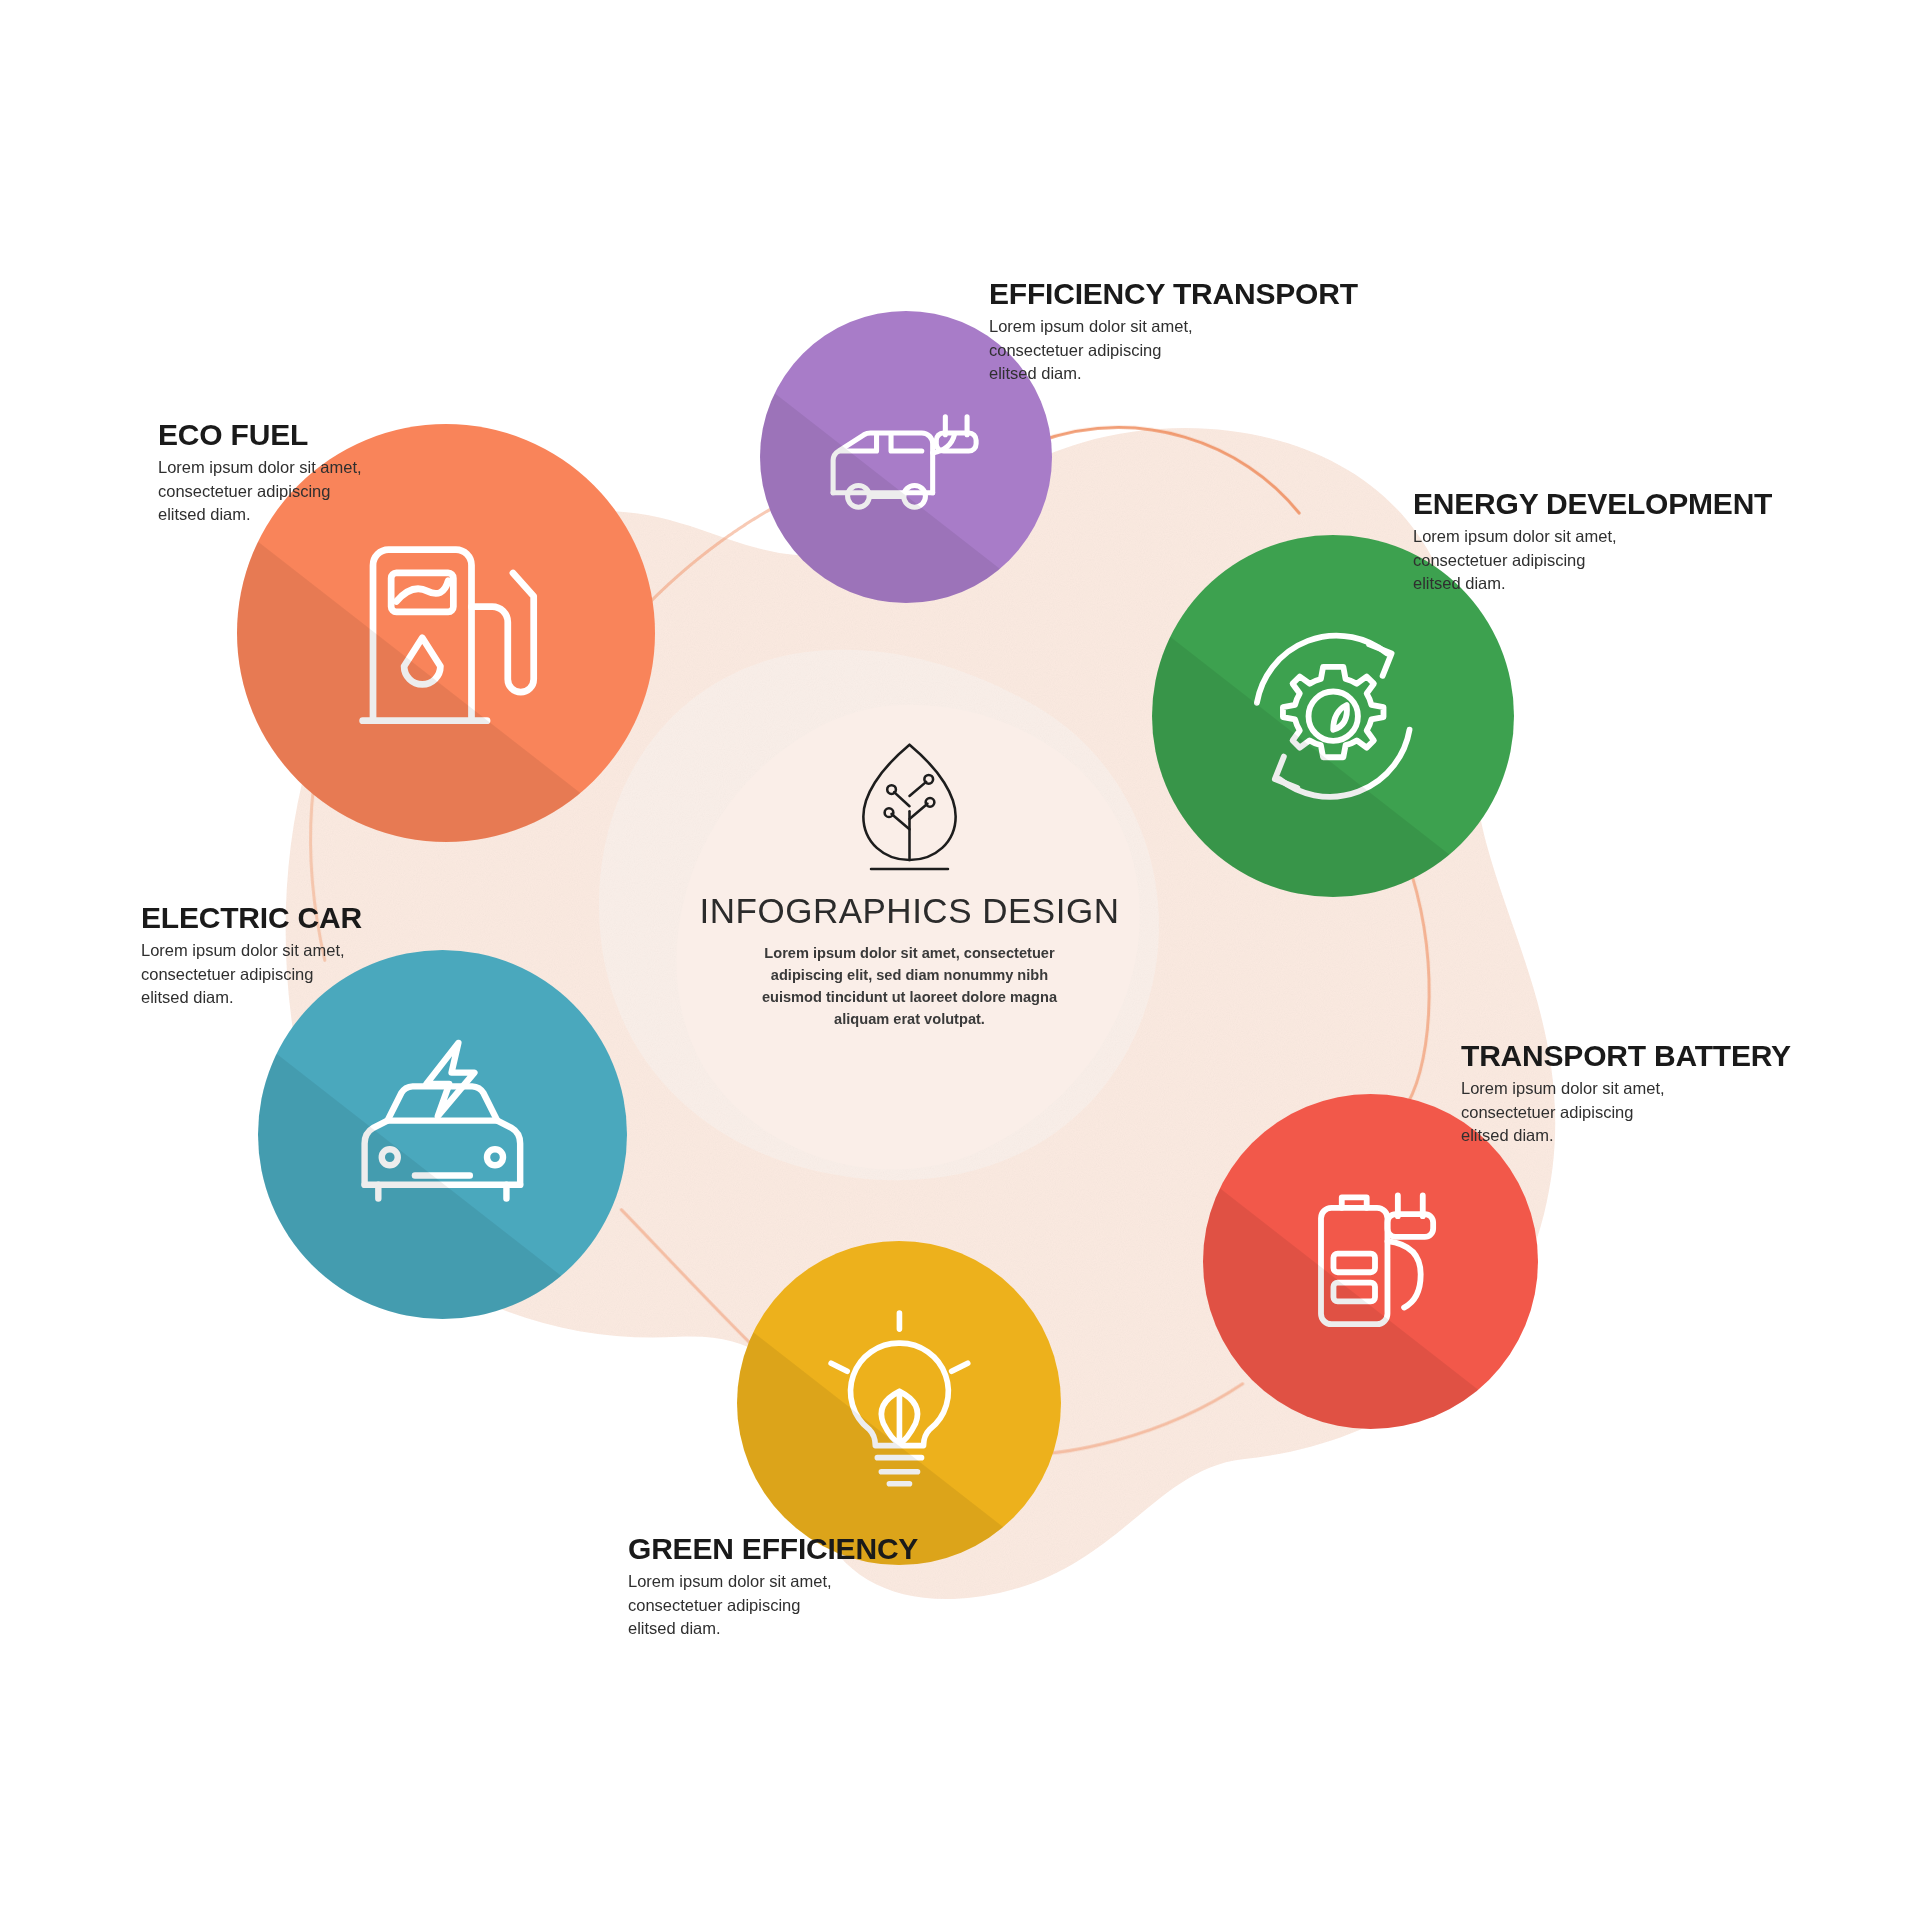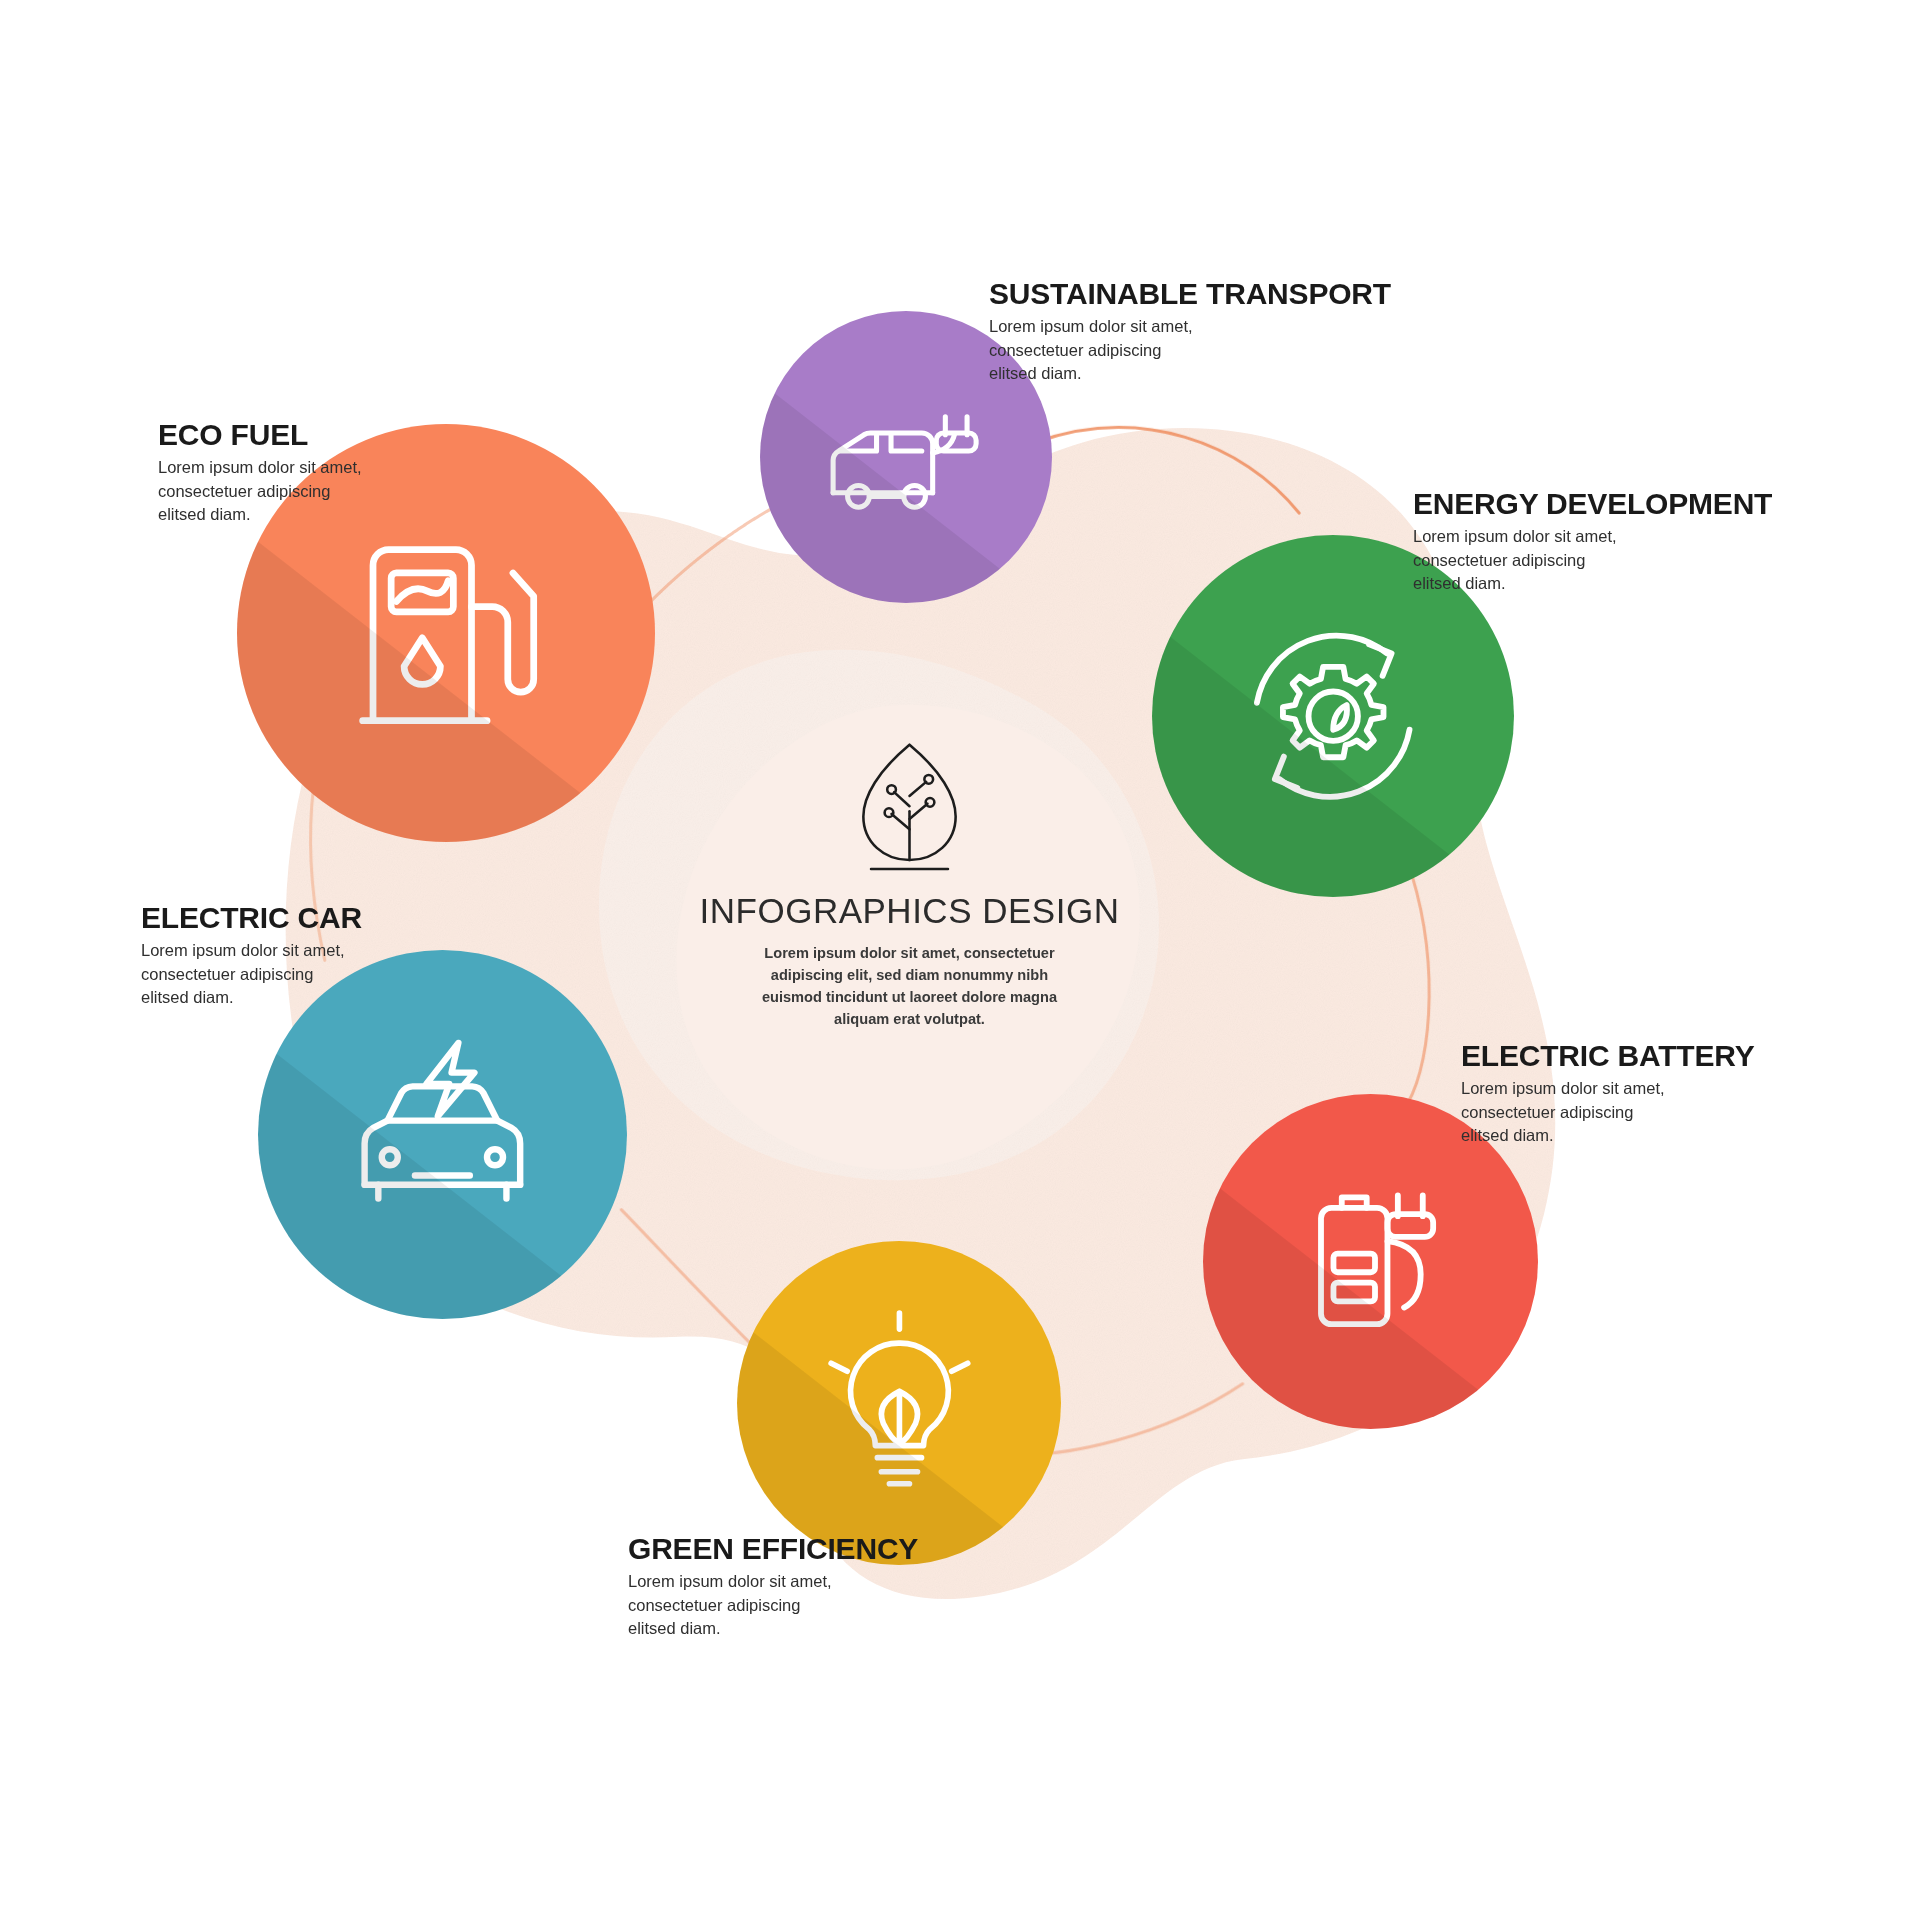--- a/index.html
+++ b/index.html
@@ -301,35 +301,35 @@
   </div>
 
   <div class="label left-align" style="left:158px; top:419px;">
     <h2>ECO FUEL</h2>
     <p>Lorem ipsum dolor sit amet,
 consectetuer adipiscing
 elitsed diam.</p>
   </div>
 
   <div class="label left-align" style="left:989px; top:278px;">
-    <h2>SUSTAINABLE TRANSPORT</h2>
+    <h2>EFFICIENCY TRANSPORT</h2>
     <p>Lorem ipsum dolor sit amet,
 consectetuer adipiscing
 elitsed diam.</p>
   </div>
 
   <div class="label left-align" style="left:1413px; top:488px;">
     <h2>ENERGY DEVELOPMENT</h2>
     <p>Lorem ipsum dolor sit amet,
 consectetuer adipiscing
 elitsed diam.</p>
   </div>
 
   <div class="label left-align" style="left:1461px; top:1040px;">
-    <h2>ELECTRIC BATTERY</h2>
+    <h2>TRANSPORT BATTERY</h2>
     <p>Lorem ipsum dolor sit amet,
 consectetuer adipiscing
 elitsed diam.</p>
   </div>
 
   <div class="label left-align" style="left:628px; top:1533px;">
     <h2>GREEN EFFICIENCY</h2>
     <p>Lorem ipsum dolor sit amet,
 consectetuer adipiscing
 elitsed diam.</p>

